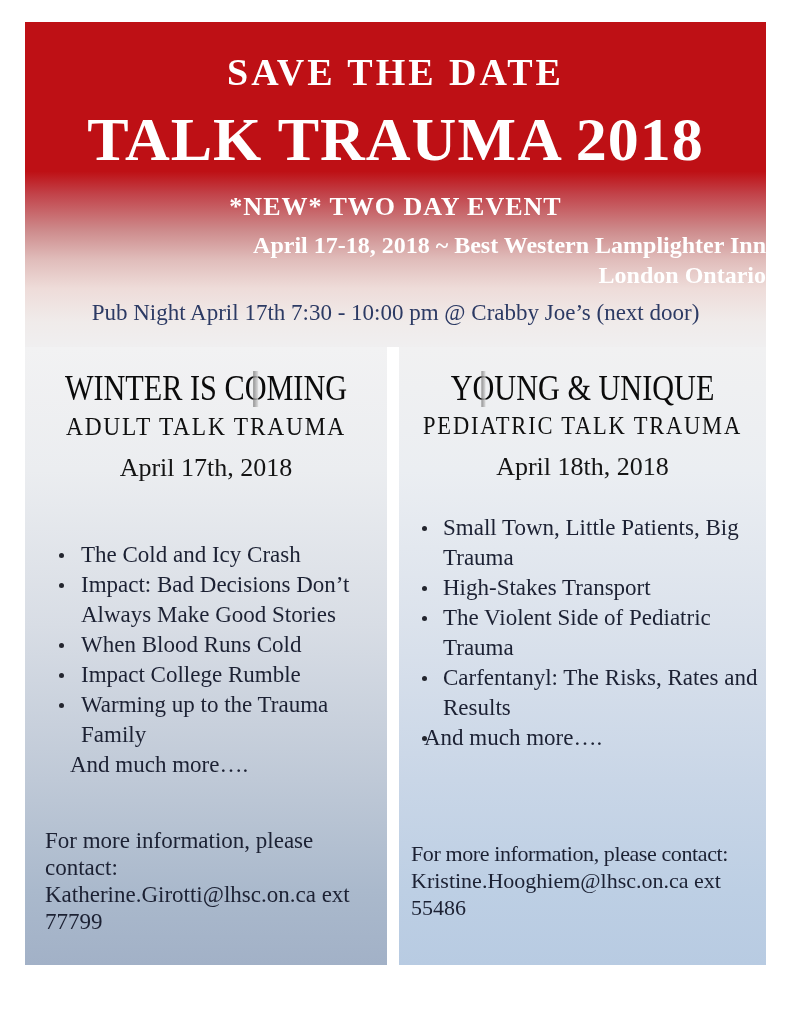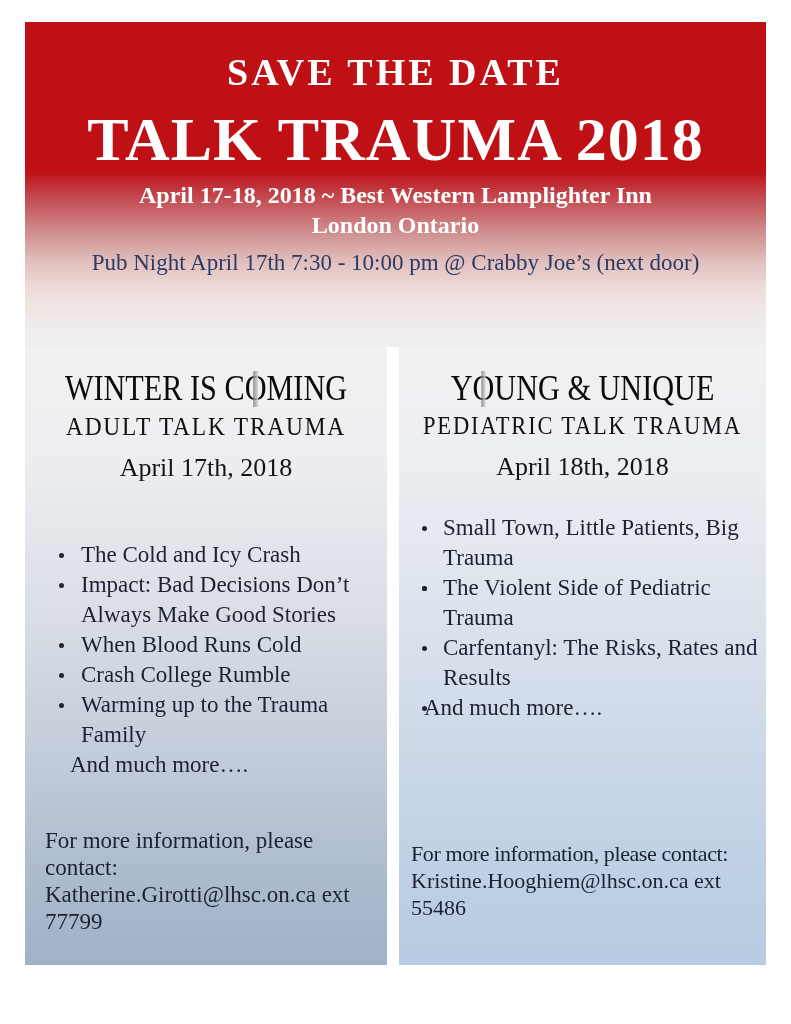--- a/index.html
+++ b/index.html
@@ -39,21 +39,21 @@
     line-height: 1.05;
   }
   .new-event {
     margin-top: 20px;
     font-size: 26px; font-weight: bold;
     letter-spacing: 1px; color: #ffffff;
     line-height: 30px;
   }
   .venue, .city {
     font-size: 24px; font-weight: bold;
-    color: #ffffff; line-height: 30px;
+    color: #ffffff; line-height: 30px; text-align: right;
   }
   .venue { margin-top: 8px; }
   .pub-night {
     margin-top: 8px;
     font-size: 23px; color: #2c3a64;
     line-height: 29px;
   }
 
   
   .col {
@@ -151,50 +151,51 @@
   }
 </style>
 </head>
 <body>
 
 <div class="page">
 
   <header class="banner">
     <div class="std">SAVE THE DATE</div>
     <div class="main-title">TALK TRAUMA 2018</div>
+    <div class="new-event">*NEW* TWO DAY EVENT</div>
     <div class="venue">April 17-18, 2018 ~ Best Western Lamplighter Inn</div>
     <div class="city">London Ontario</div>
     <div class="pub-night">Pub Night April 17th 7:30 - 10:00 pm @ Crabby Joe’s (next door)</div>
   </header>
 
   <section class="col col-left">
     <div class="got-title"><span>WINTER IS C</span><span class="o-accent">O</span><span>MING</span></div>
     <div class="col-sub">ADULT TALK TRAUMA</div>
     <div class="col-date">April 17th, 2018</div>
     <ul class="sessions">
       <li class="session-item"><span class="dot"></span><span>The Cold and Icy Crash</span></li>
       <li class="session-item"><span class="dot"></span><span>Impact: Bad Decisions Don’t Always Make Good Stories</span></li>
       <li class="session-item"><span class="dot"></span><span>When Blood Runs Cold</span></li>
-      <li class="session-item"><span class="dot"></span><span>Crash College Rumble</span></li>
+      <li class="session-item"><span class="dot"></span><span>Impact College Rumble</span></li>
       <li class="session-item"><span class="dot"></span><span>Warming up to the Trauma Family</span></li>
     </ul>
     <div class="more-line">And much more….</div>
     <div class="contact">
       <div class="contact-intro">For more information, please contact:</div>
       <div class="contact-email">Katherine.Girotti@lhsc.on.ca ext 77799</div>
     </div>
   </section>
 
   <section class="col col-right">
     <div class="got-title"><span>Y</span><span class="o-accent">O</span><span>UNG &amp; UNIQUE</span></div>
     <div class="col-sub">PEDIATRIC TALK TRAUMA</div>
     <div class="col-date">April 18th, 2018</div>
     <ul class="sessions">
       <li class="session-item"><span class="dot"></span><span>Small Town, Little Patients, Big Trauma</span></li>
-      <li class="session-item"><span class="dot"></span></li>
+      <li class="session-item"><span class="dot"></span><span>High-Stakes Transport</span></li>
       <li class="session-item"><span class="dot"></span><span>The Violent Side of Pediatric Trauma</span></li>
       <li class="session-item"><span class="dot"></span><span>Carfentanyl: The Risks, Rates and Results</span></li>
       <li class="session-item"><span class="dot"></span></li>
     </ul>
     <div class="more-line">And much more….</div>
     <div class="contact">
       <div class="contact-intro">For more information, please contact:</div>
       <div class="contact-email">Kristine.Hooghiem@lhsc.on.ca ext 55486</div>
     </div>
   </section>

